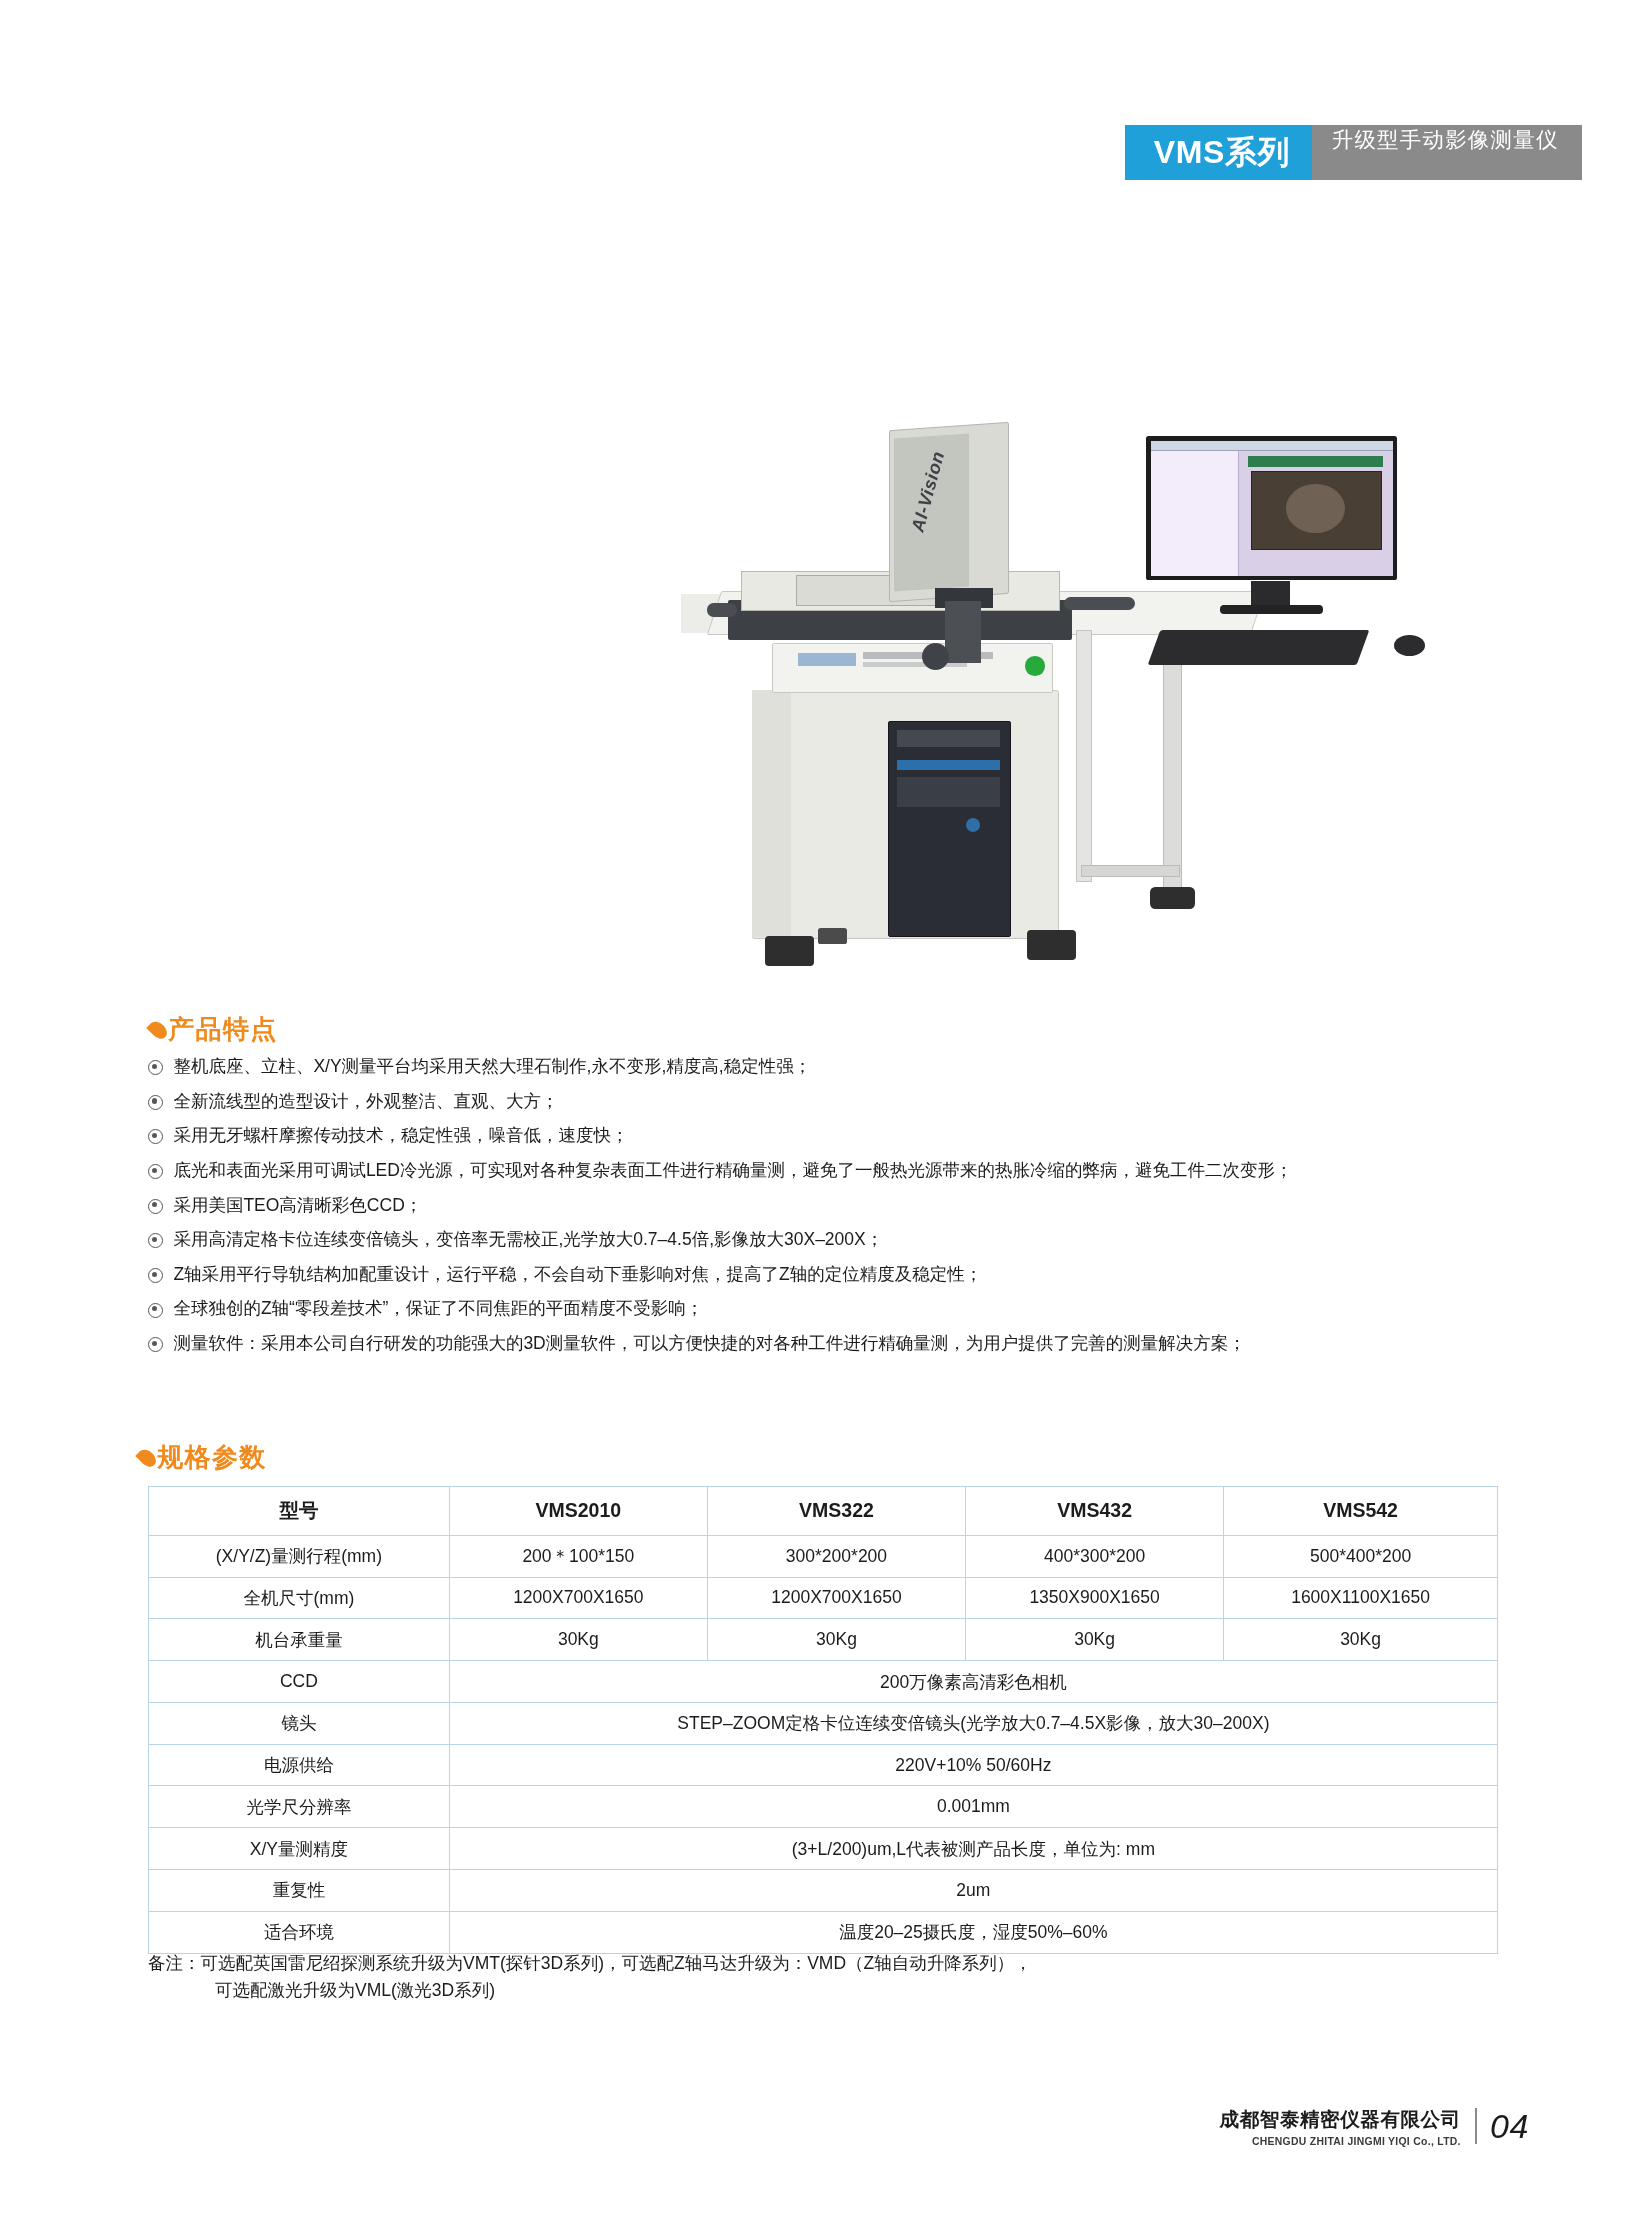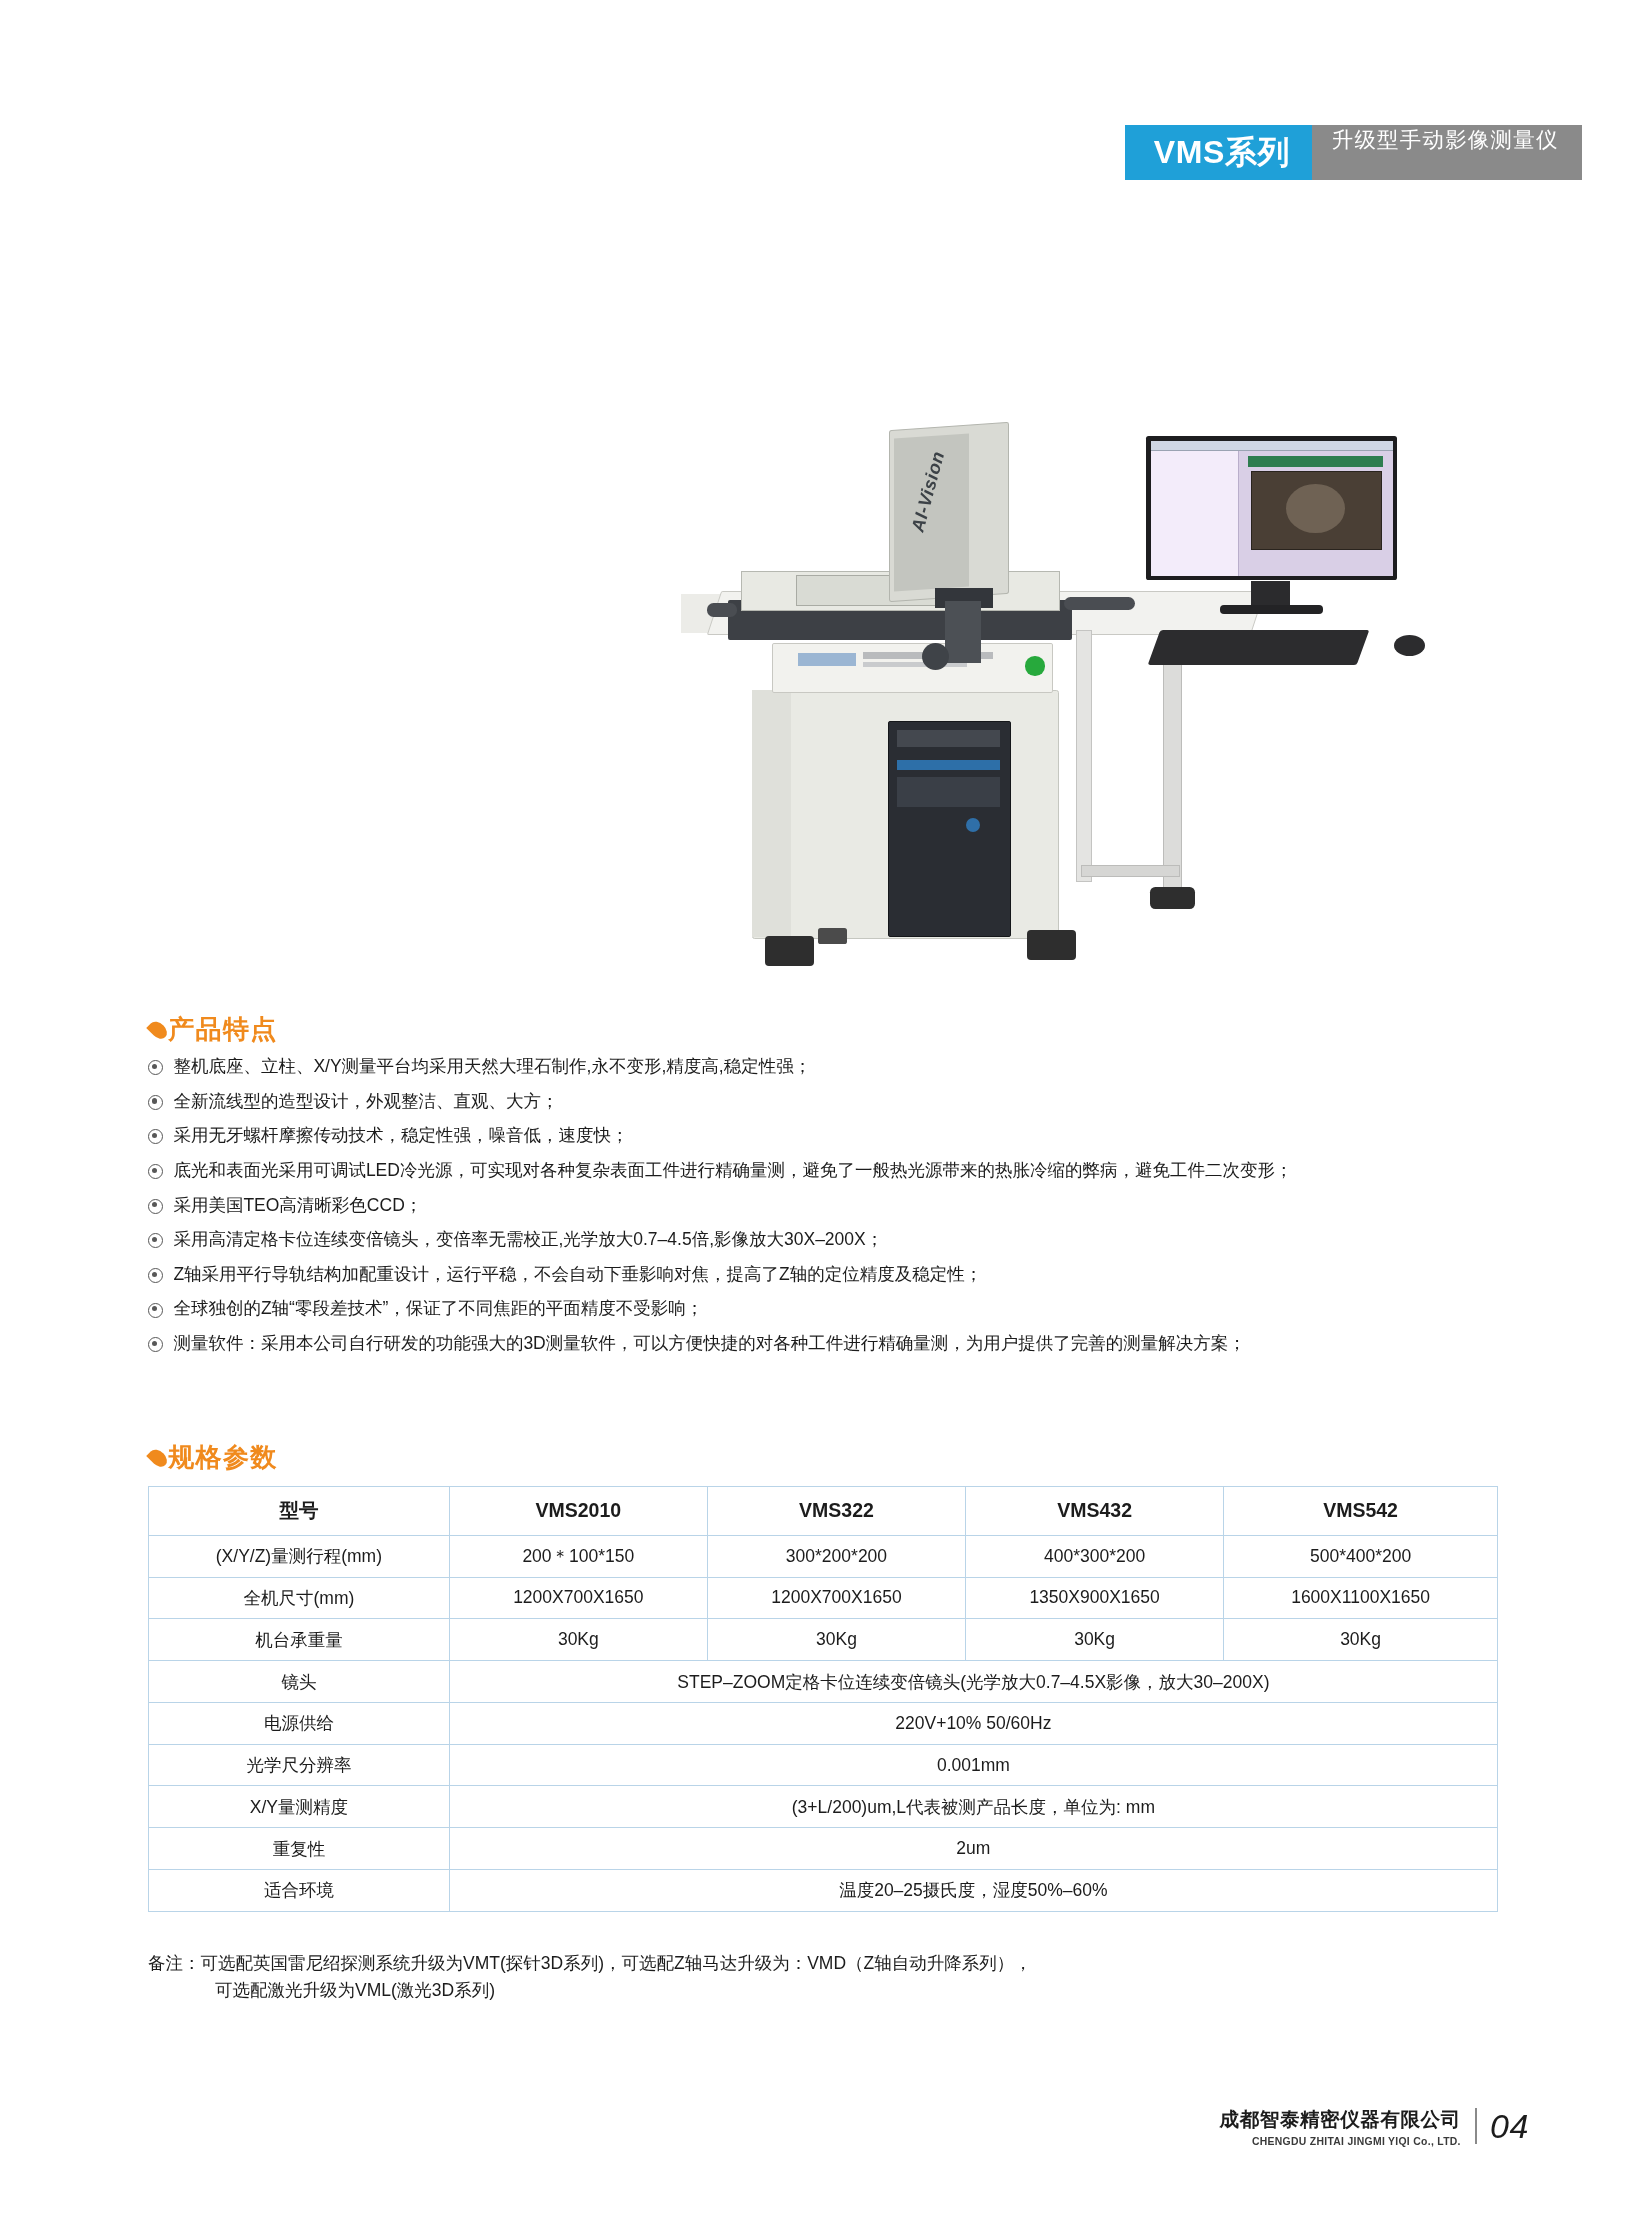--- a/index.html
+++ b/index.html
@@ -472,21 +472,21 @@
     border-radius: 0 60% 55% 55%;
     transform: rotate(-45deg);
   }
   .section-title .txt {
     font-size: 26px;
     font-weight: bold;
     color: #f08a1d;
     letter-spacing: 1.3px;
   }
   #features-title { left: 151px; top: 1012px; }
-  #specs-title    { left: 151px; top: 1440px; }
+  #specs-title    { left: 140px; top: 1440px; }
 
   
   .feature-list {
     position: absolute;
     left: 148px;
     top: 1055px;
     width: 1402px;
   }
   .feature-item {
     display: flex;
@@ -735,20 +735,24 @@
       <td>1600X1100X1650</td>
     </tr>
     <tr>
       <td>机台承重量</td>
       <td>30Kg</td>
       <td>30Kg</td>
       <td>30Kg</td>
       <td>30Kg</td>
     </tr>
     <tr>
+      <td>CCD</td>
+      <td colspan="4">200万像素高清彩色相机</td>
+    </tr>
+    <tr>
       <td>镜头</td>
       <td colspan="4">STEP–ZOOM定格卡位连续变倍镜头(光学放大0.7–4.5X影像，放大30–200X)</td>
     </tr>
     <tr>
       <td>电源供给</td>
       <td colspan="4">220V+10% 50/60Hz</td>
     </tr>
     <tr>
       <td>光学尺分辨率</td>
       <td colspan="4">0.001mm</td>

